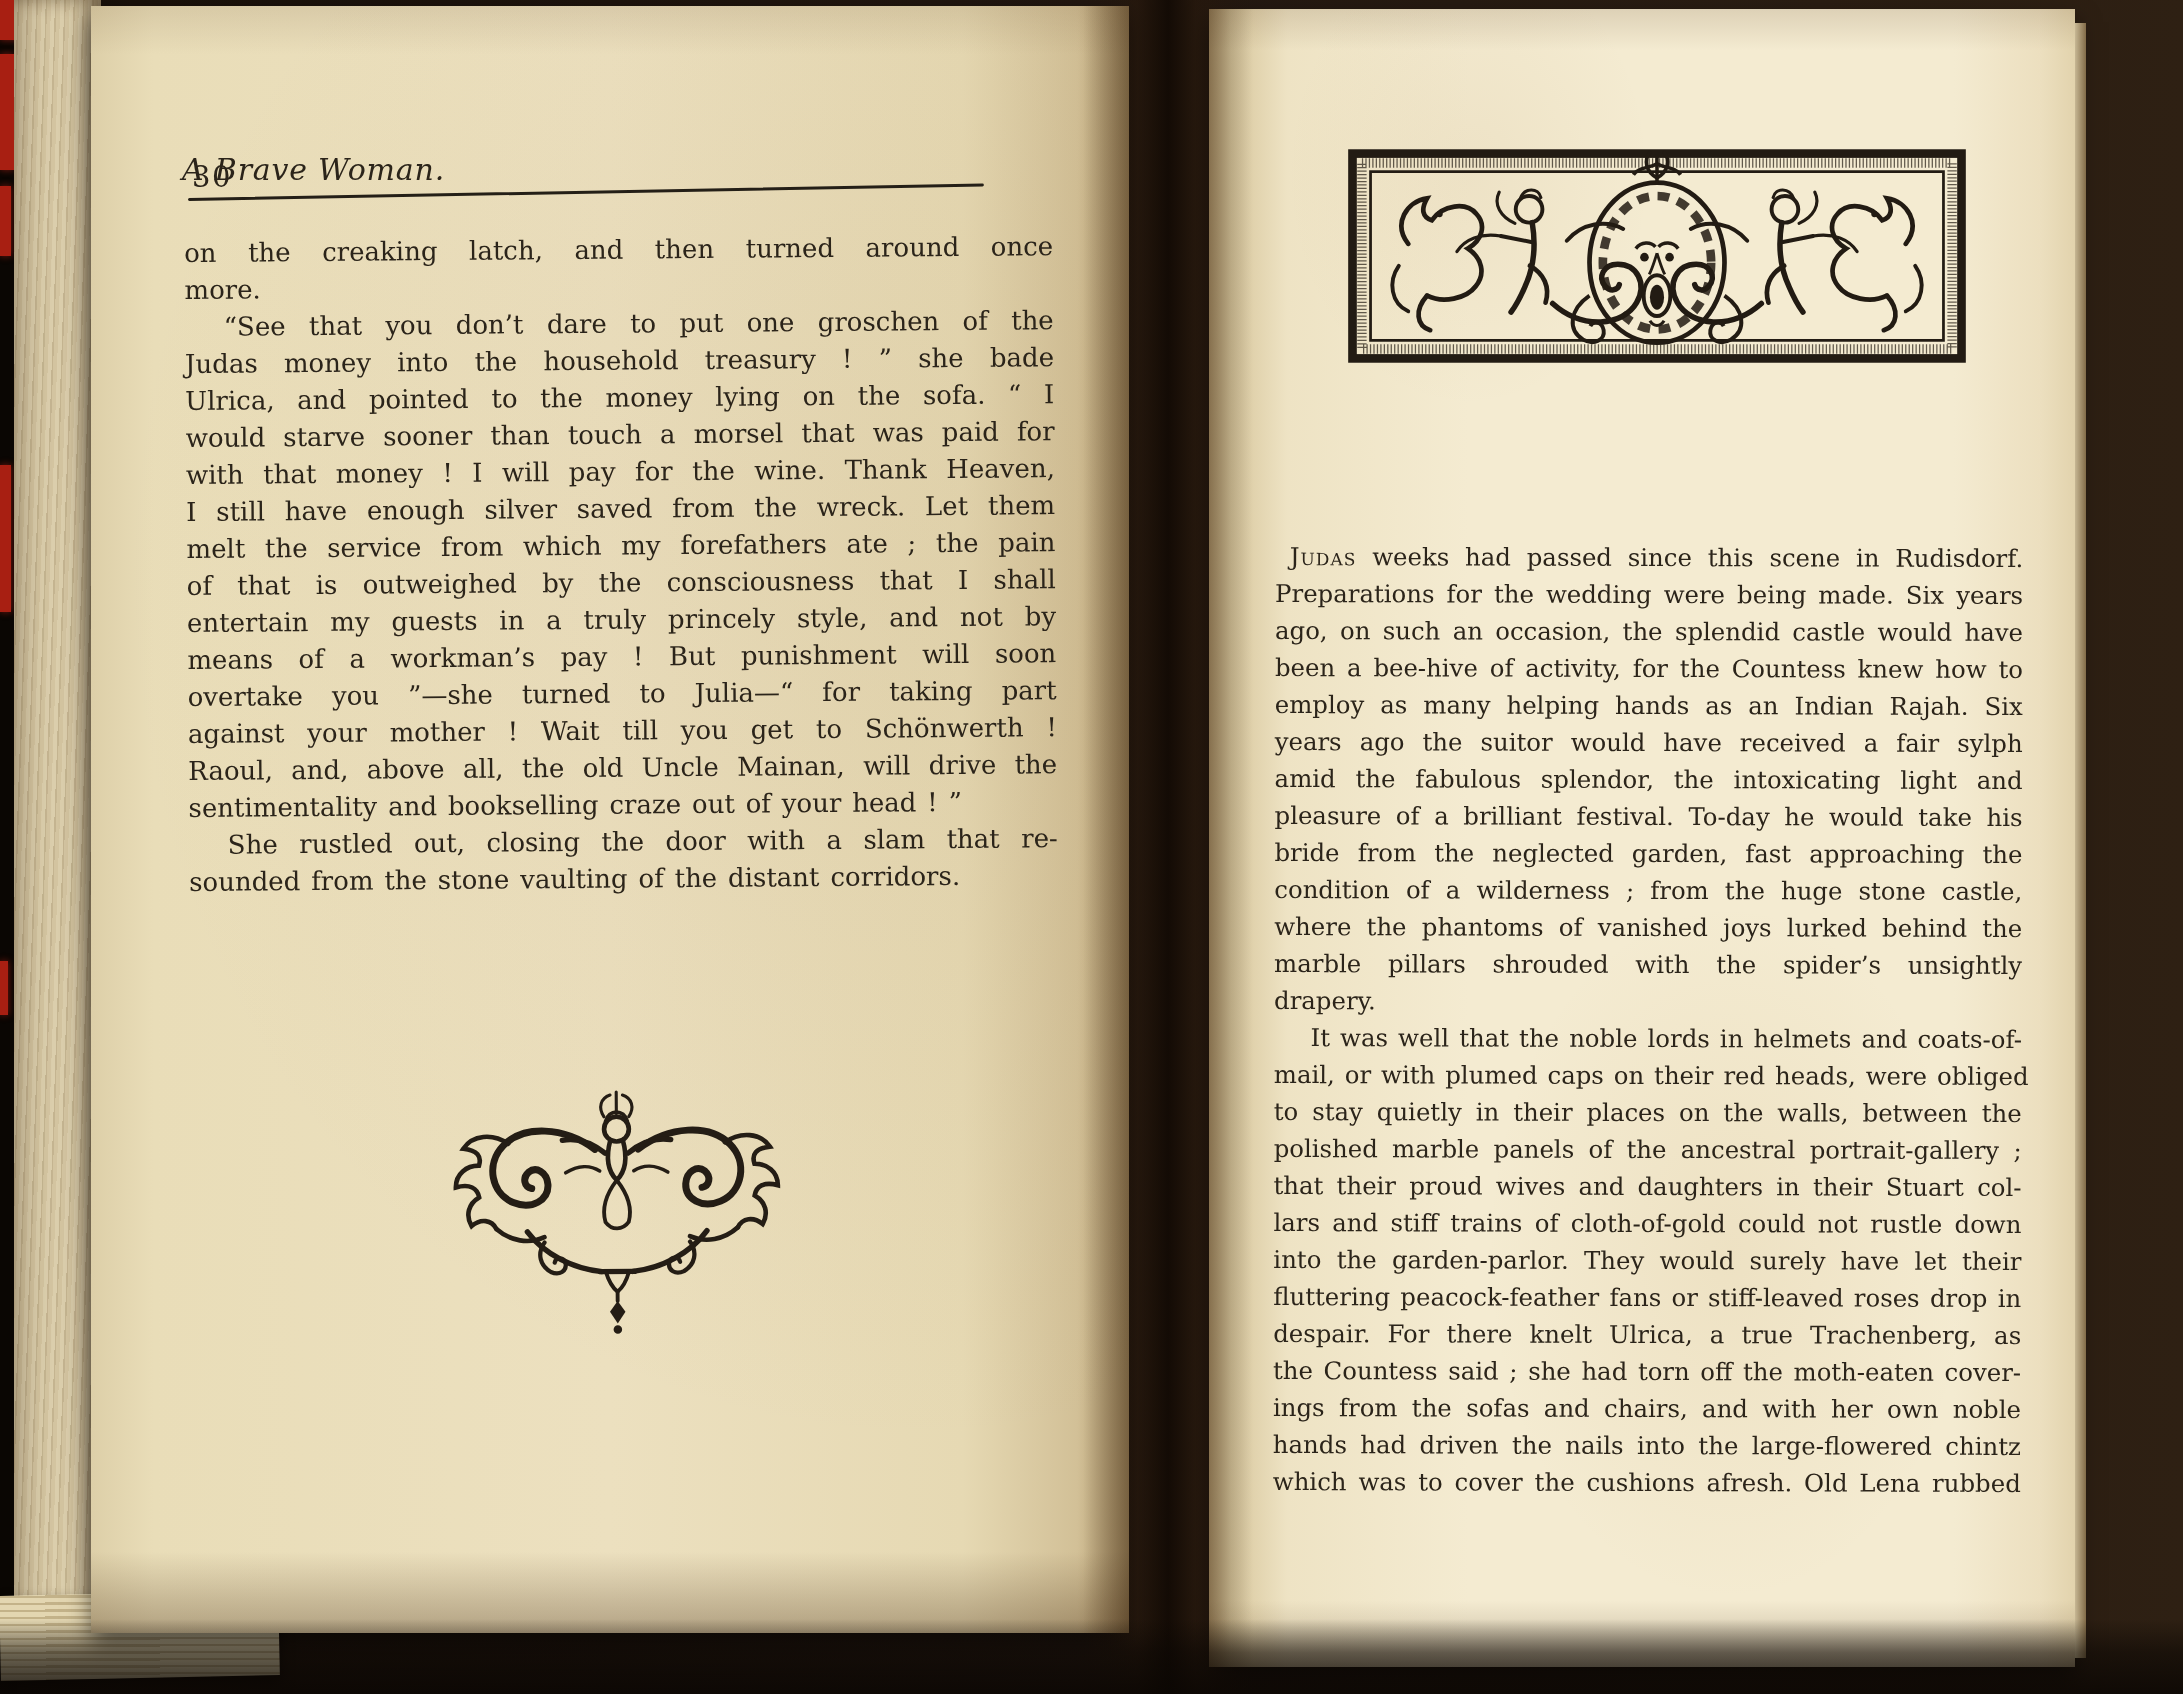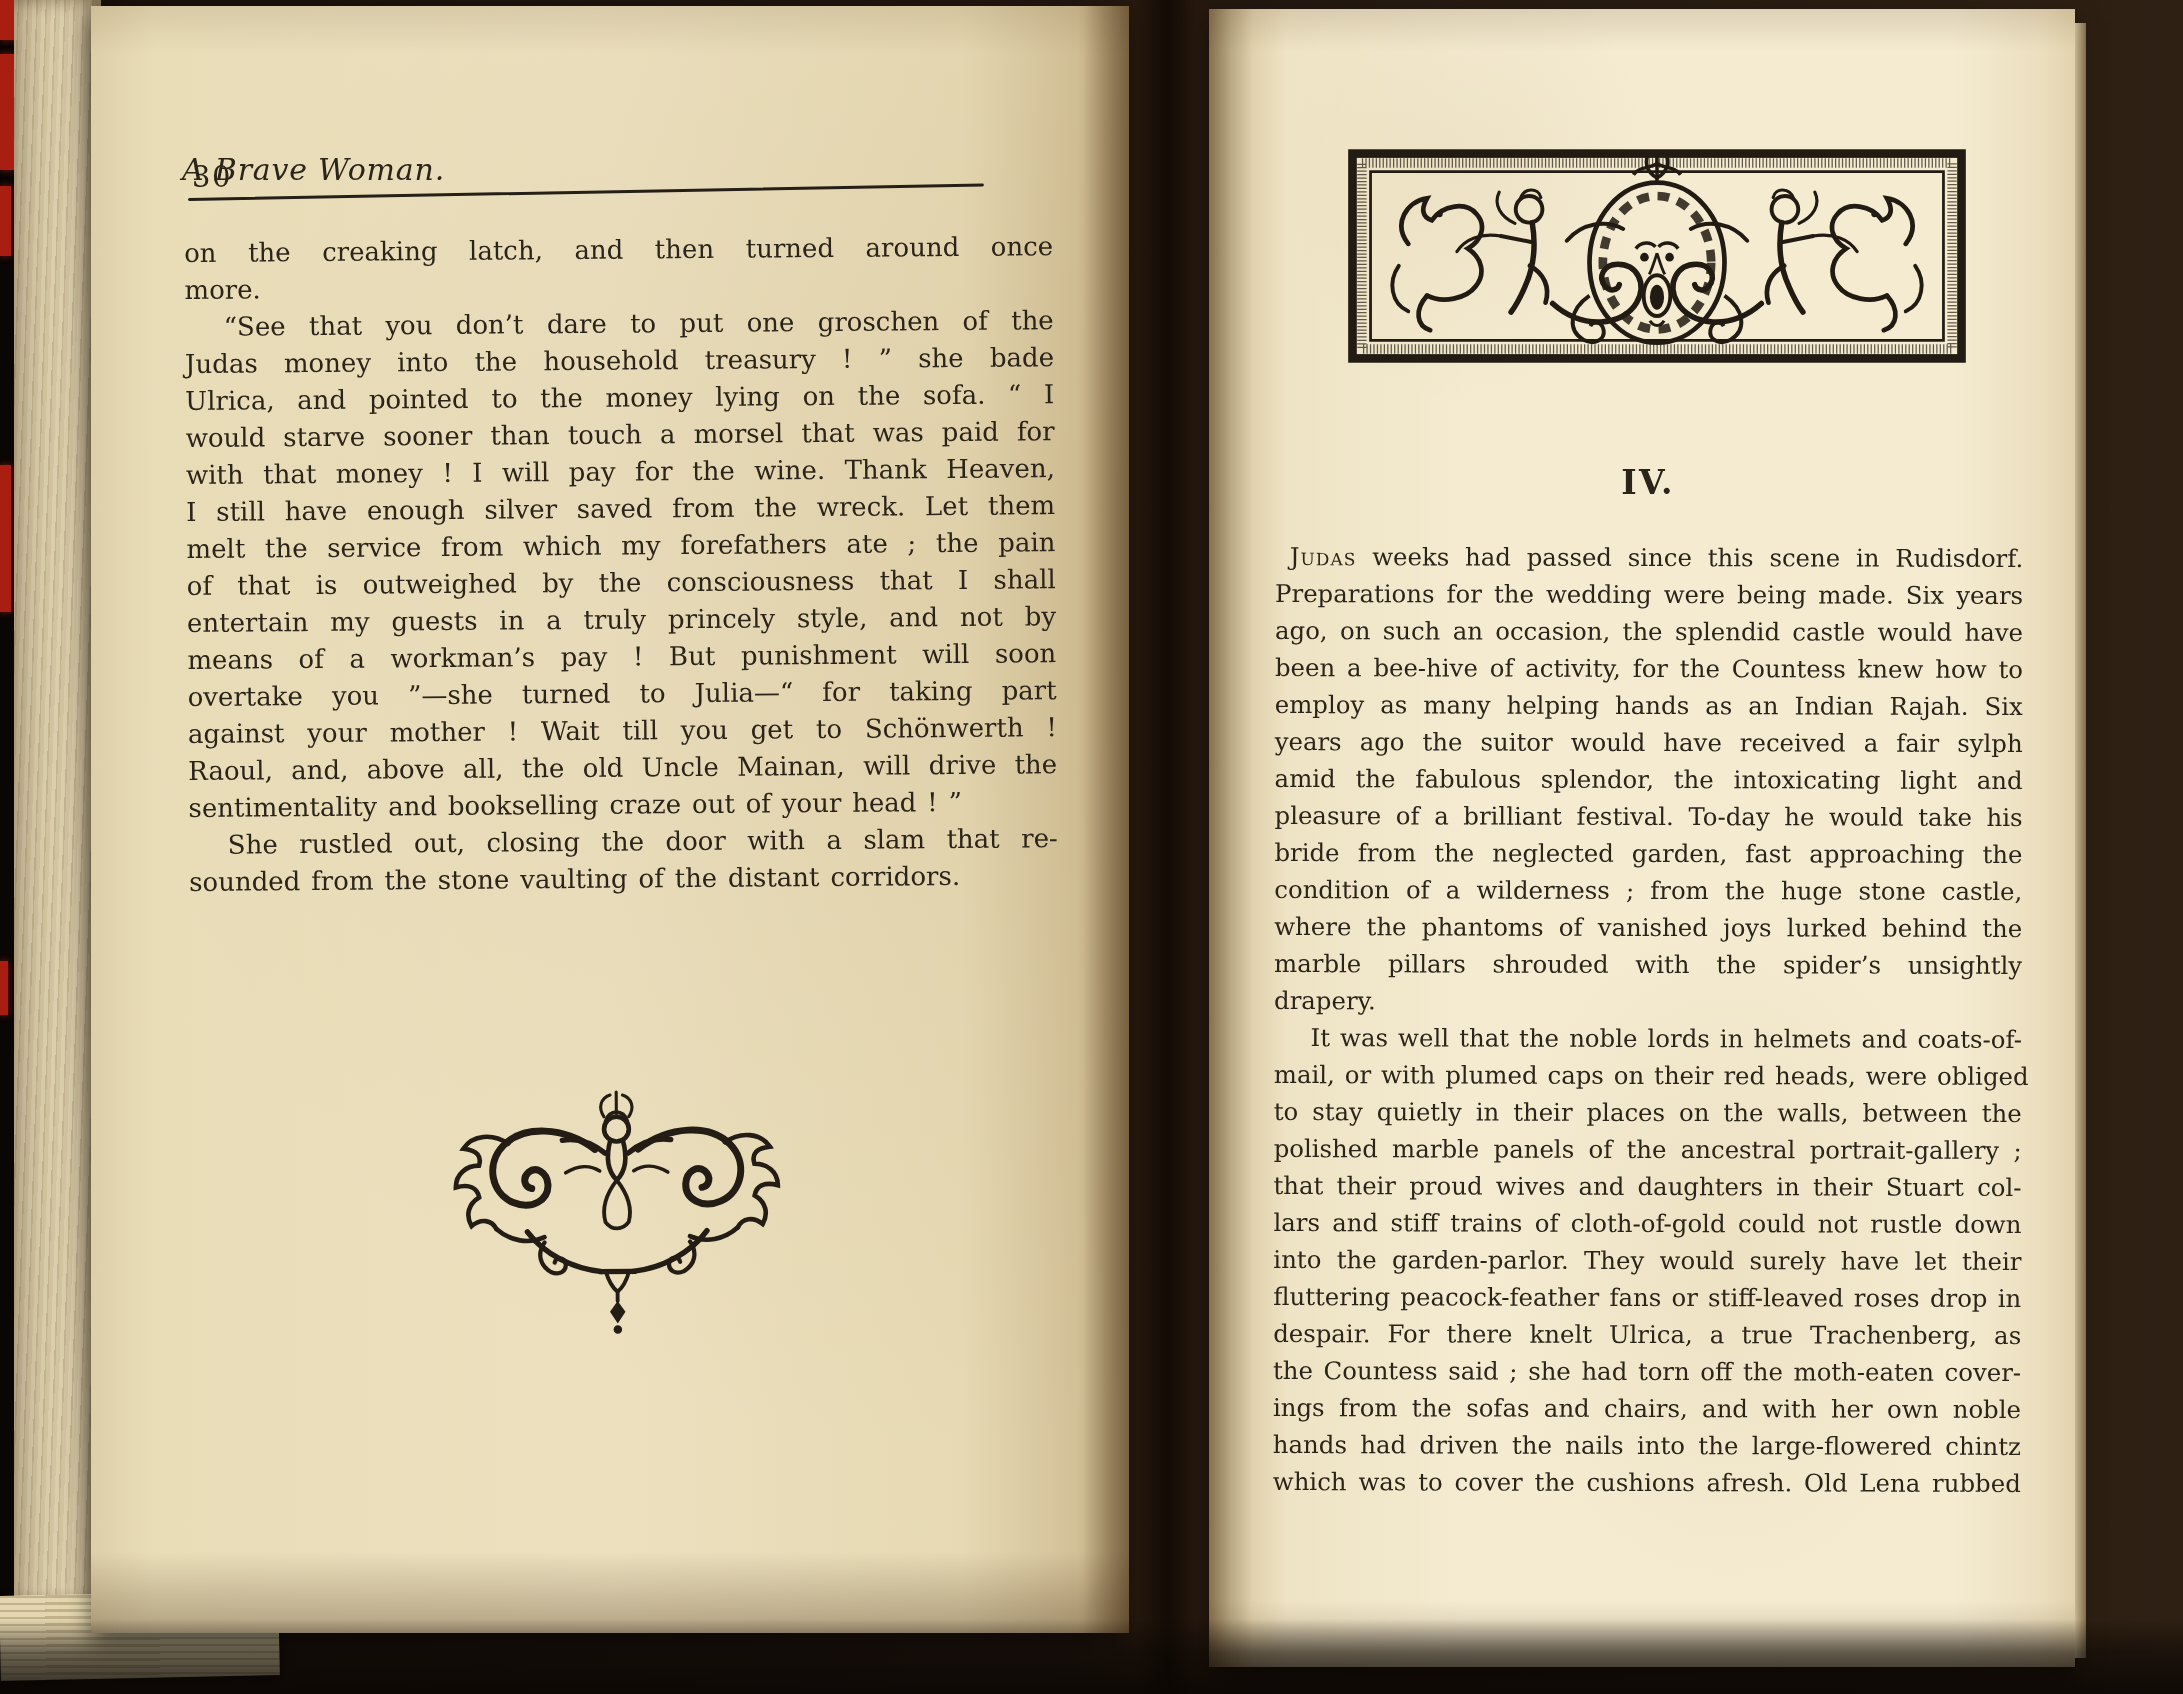--- a/index.html
+++ b/index.html
@@ -176,21 +176,20 @@
           <path d="M0 -102 L0 -138"></path>
           <path d="M0 -108 C-14 -116 -18 -130 -8 -142 M0 -108 C14 -116 18 -130 8 -142"></path>
           <path d="M0 -126 C-10 -120 -24 -122 -30 -112 M0 -126 C10 -120 24 -122 30 -112"></path>
         </g>
         <path d="M-86 42 C-112 60 -114 86 -94 98 C-80 106 -66 98 -68 86 C-70 75 -81 73 -85 81" stroke-width="5"></path>
         <path d="M86 42 C112 60 114 86 94 98 C80 106 66 98 68 86 C70 75 81 73 85 81" stroke-width="5"></path>
       </g>
     </svg>
   </div>
 
-  <div class="rp-heading">IV.</div>
 
   <div class="rp-text">
     <div class="line ind2"><span class="sc">Judas</span><span> weeks had passed since this scene in Rudisdorf.</span></div>
     <div class="line">Preparations for the wedding were being made. Six years</div>
     <div class="line">ago, on such an occasion, the splendid castle would have</div>
     <div class="line">been a bee-hive of activity, for the Countess knew how to</div>
     <div class="line">employ as many helping hands as an Indian Rajah. Six</div>
     <div class="line">years ago the suitor would have received a fair sylph</div>
     <div class="line">amid the fabulous splendor, the intoxicating light and</div>
     <div class="line">pleasure of a brilliant festival. To-day he would take his</div>

